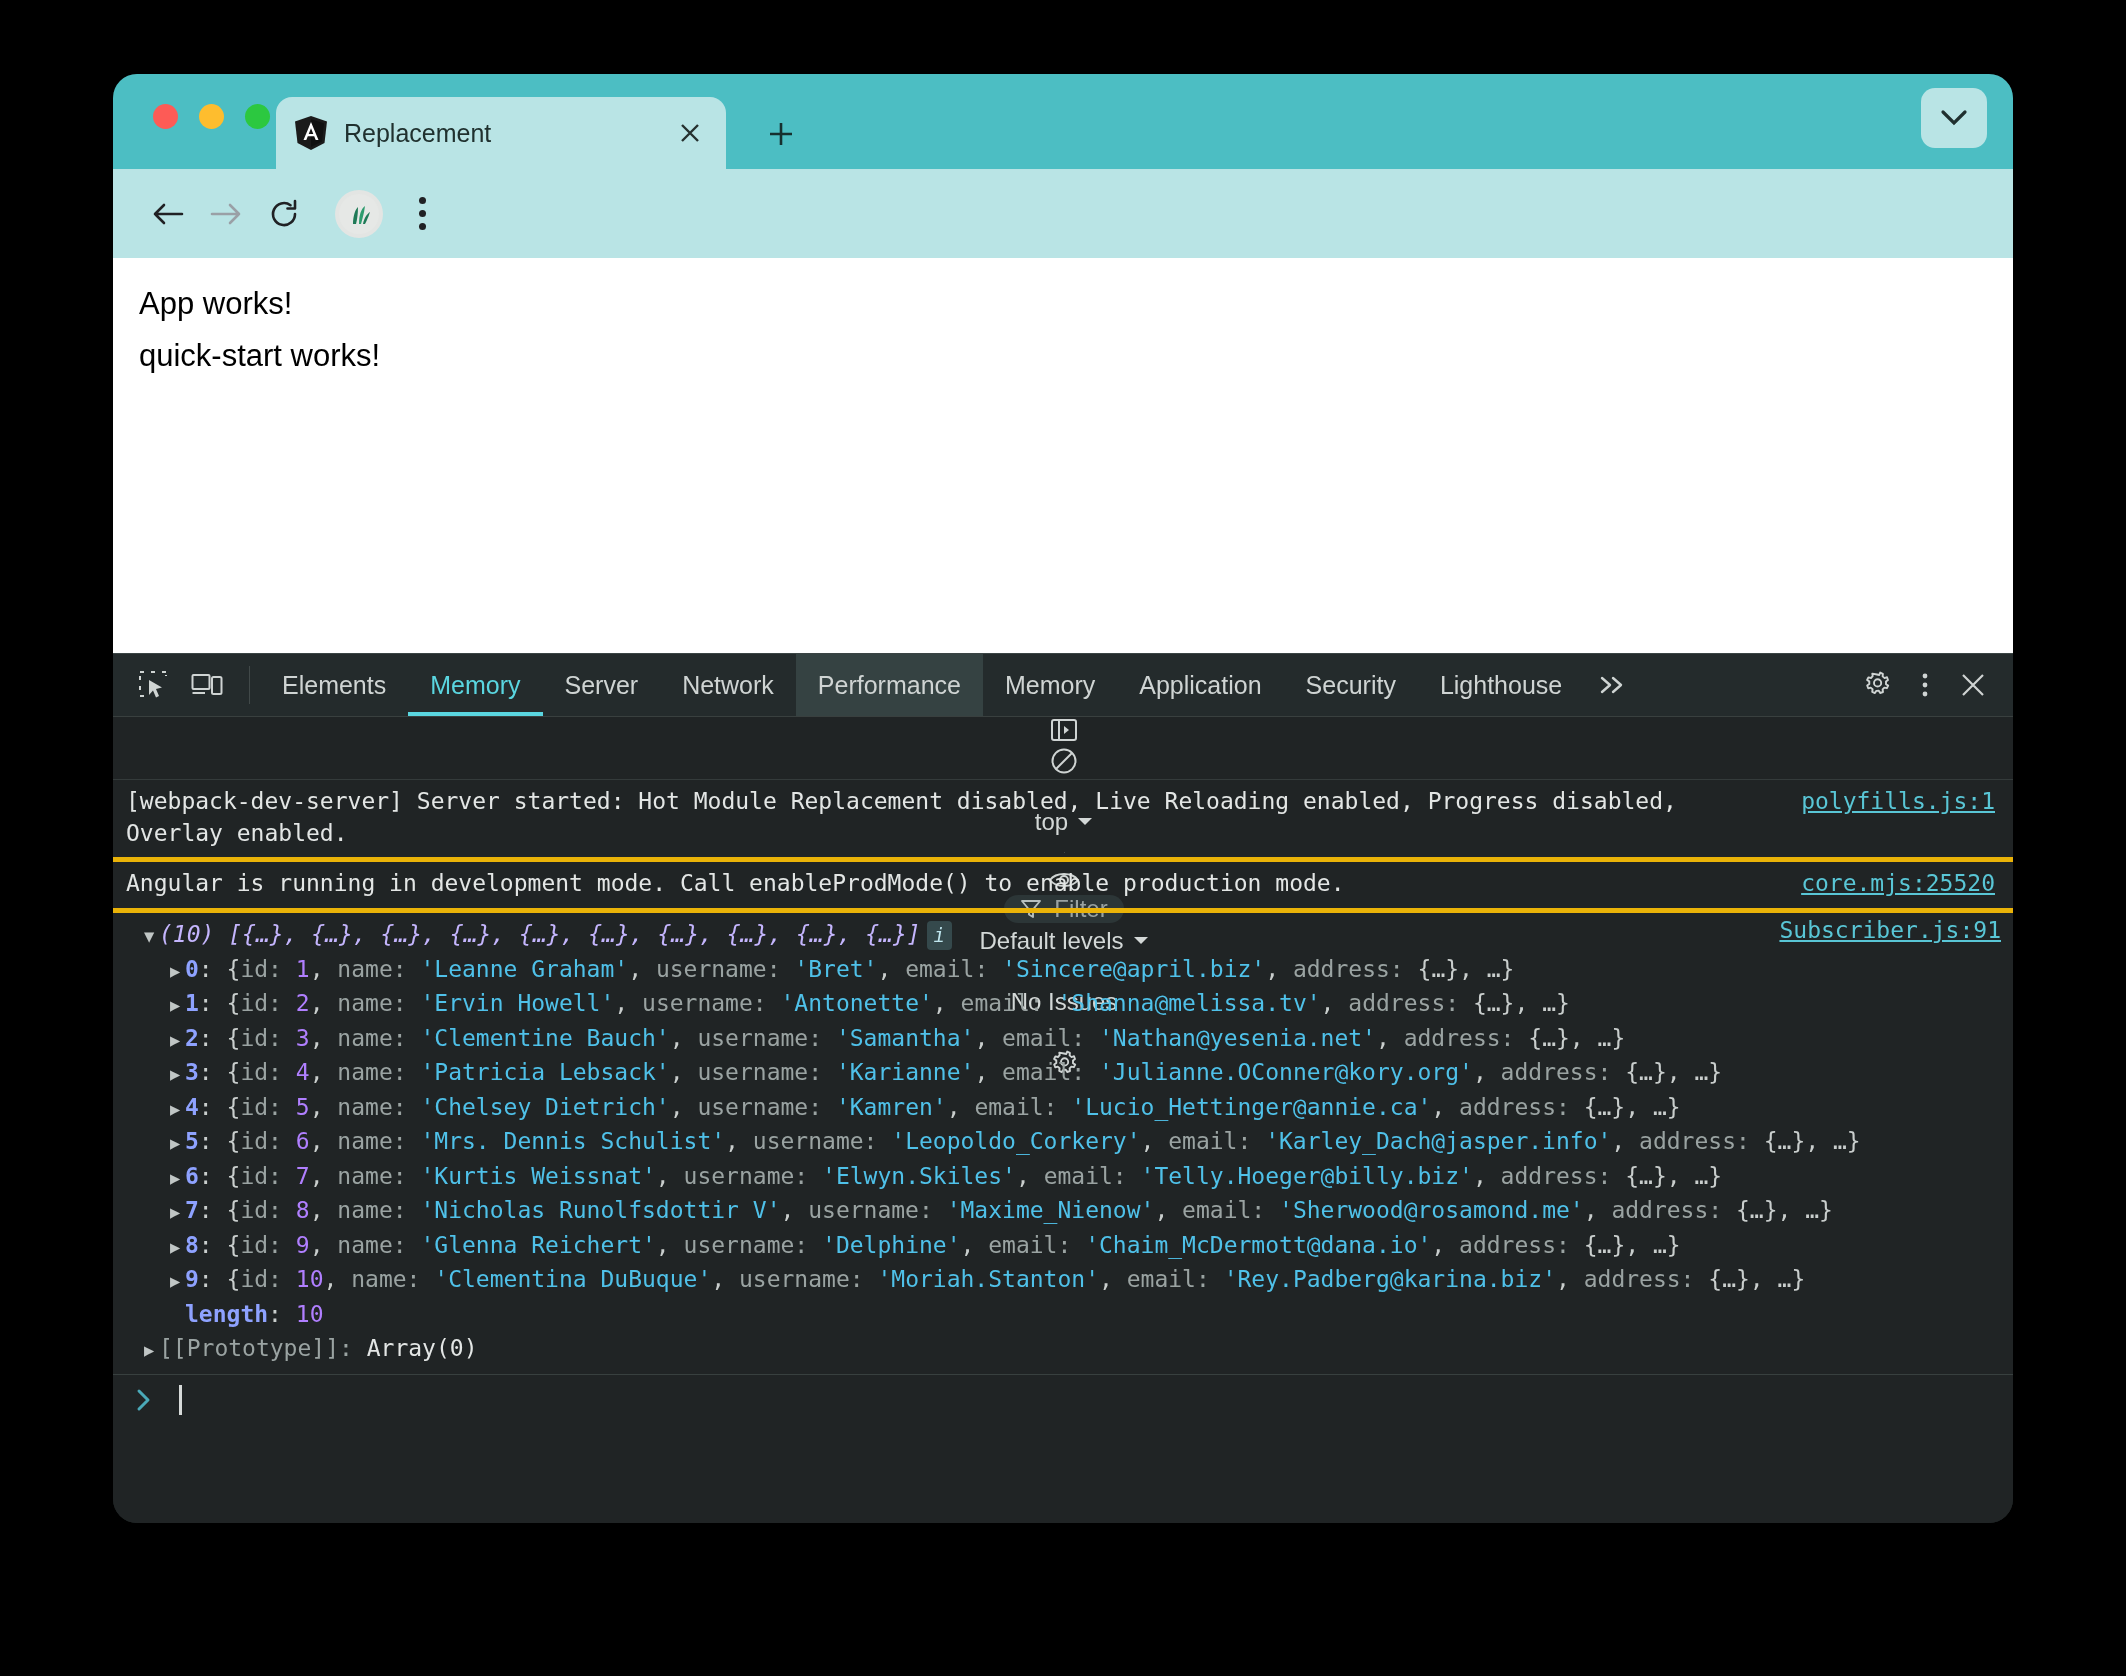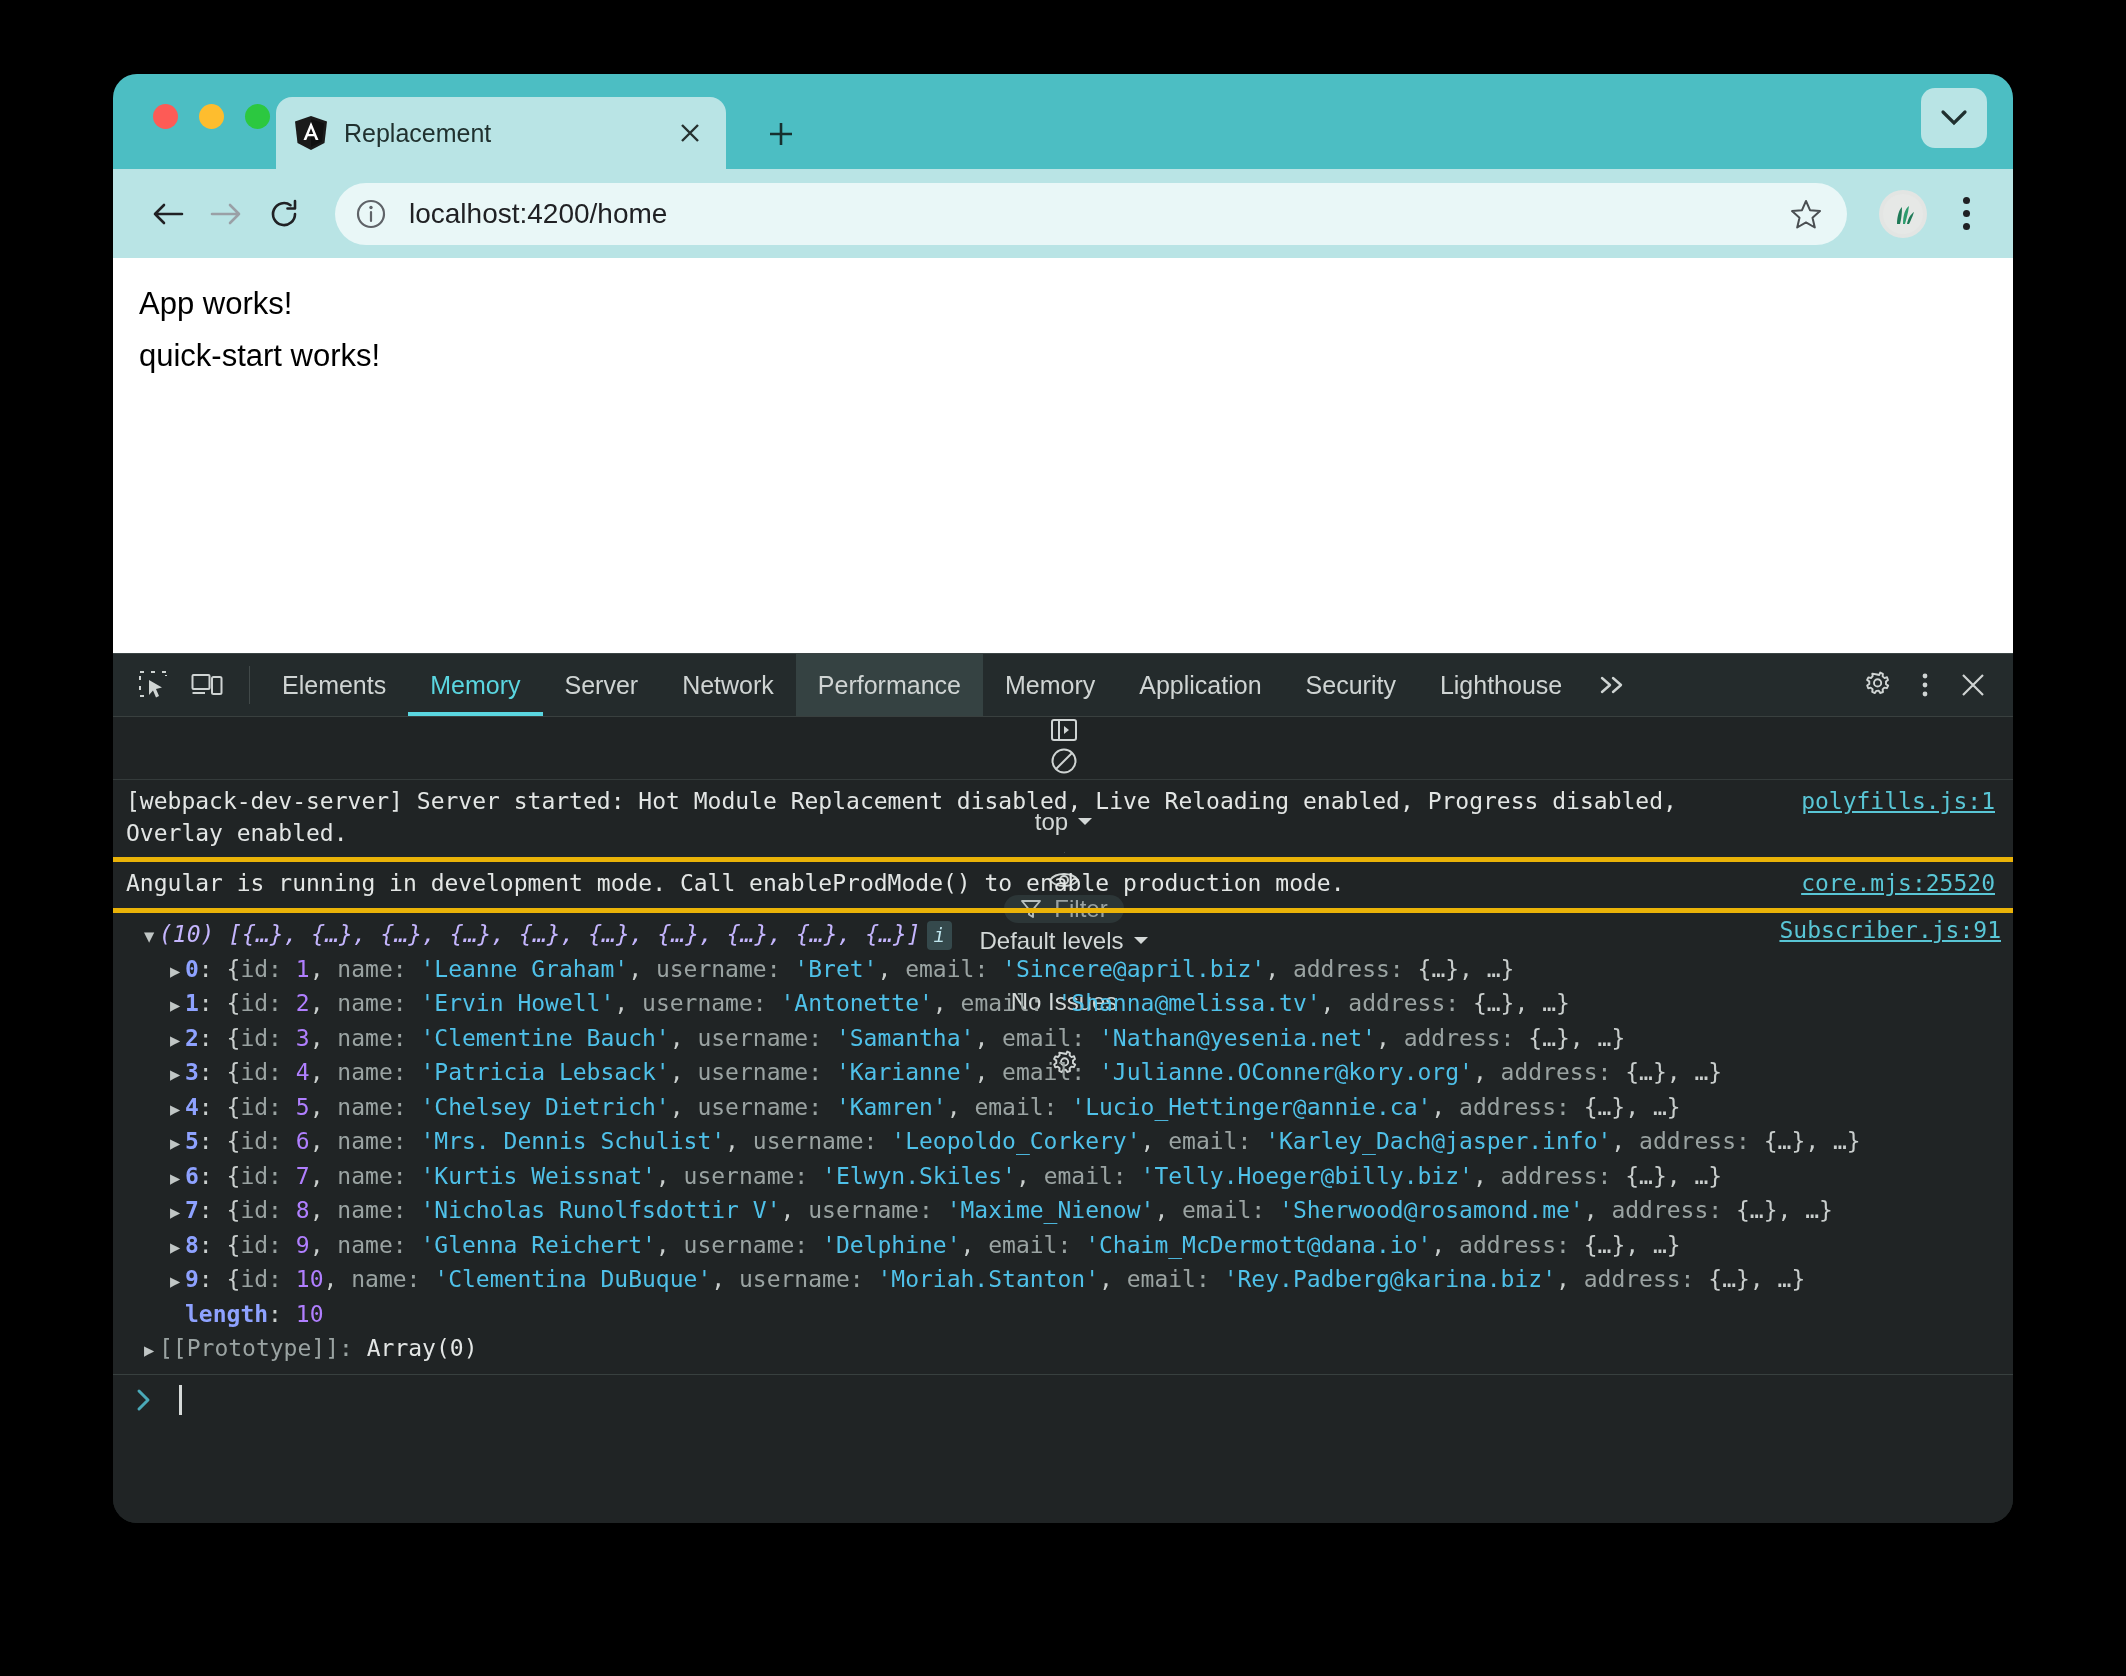--- a/index.html
+++ b/index.html
@@ -376,35 +376,20 @@
           <path d="M3 14 H30 M21 5 L30 14 L21 23" stroke="#9aa0a6" stroke-width="2.6" fill="none" stroke-linecap="round" stroke-linejoin="round"></path>
         </svg>
     </span>
     <span class="navbtn">
       <svg width="32" height="32" viewBox="0 0 32 32">
         <path d="M27 16 A11 11 0 1 1 22.5 7.2" stroke="#202124" stroke-width="2.6" fill="none" stroke-linecap="round"></path>
         <path d="M27 3 L27 10.5 L19.5 10.5" stroke="#202124" stroke-width="2.6" fill="none" stroke-linecap="round" stroke-linejoin="round"></path>
       </svg>
     </span>
 
-    <div class="omnibox">
-      <span class="omni-info">
-        <svg width="34" height="34" viewBox="0 0 34 34">
-          <circle cx="17" cy="17" r="13" stroke="#5f6368" stroke-width="2.2" fill="none"></circle>
-          <circle cx="17" cy="10.5" r="1.7" fill="#5f6368"></circle>
-          <path d="M17 15 V24" stroke="#5f6368" stroke-width="2.2" stroke-linecap="round"></path>
-        </svg>
-      </span>
-      <span class="omni-url">localhost:4200/home</span>
-      <span class="omni-star">
-        <svg width="32" height="32" viewBox="0 0 32 32">
-            <path d="M16 3 L20 12.2 L30 13.1 L22.5 19.8 L24.8 29.5 L16 24.4 L7.2 29.5 L9.5 19.8 L2 13.1 L12 12.2 Z" stroke="#4a4f52" stroke-width="2" fill="none" stroke-linejoin="round"></path>
-          </svg>
-      </span>
-    </div>
 
     <span class="profile">
       <svg width="40" height="40" viewBox="0 0 40 40">
         <circle cx="20" cy="20" r="20" fill="#e6e8e6"></circle>
         <path d="M14 30 C14 22 16 16 19 13 C19 20 18 26 17 30 Z" fill="#1f7a57"></path>
         <path d="M20 30 C20 21 22 15 26 12 C25 20 23 26 22 30 Z" fill="#2d9c6e"></path>
         <path d="M24 30 C25 24 28 20 31 18 C29 24 27 28 26 30 Z" fill="#1f7a57"></path>
       </svg>
     </span>
 

